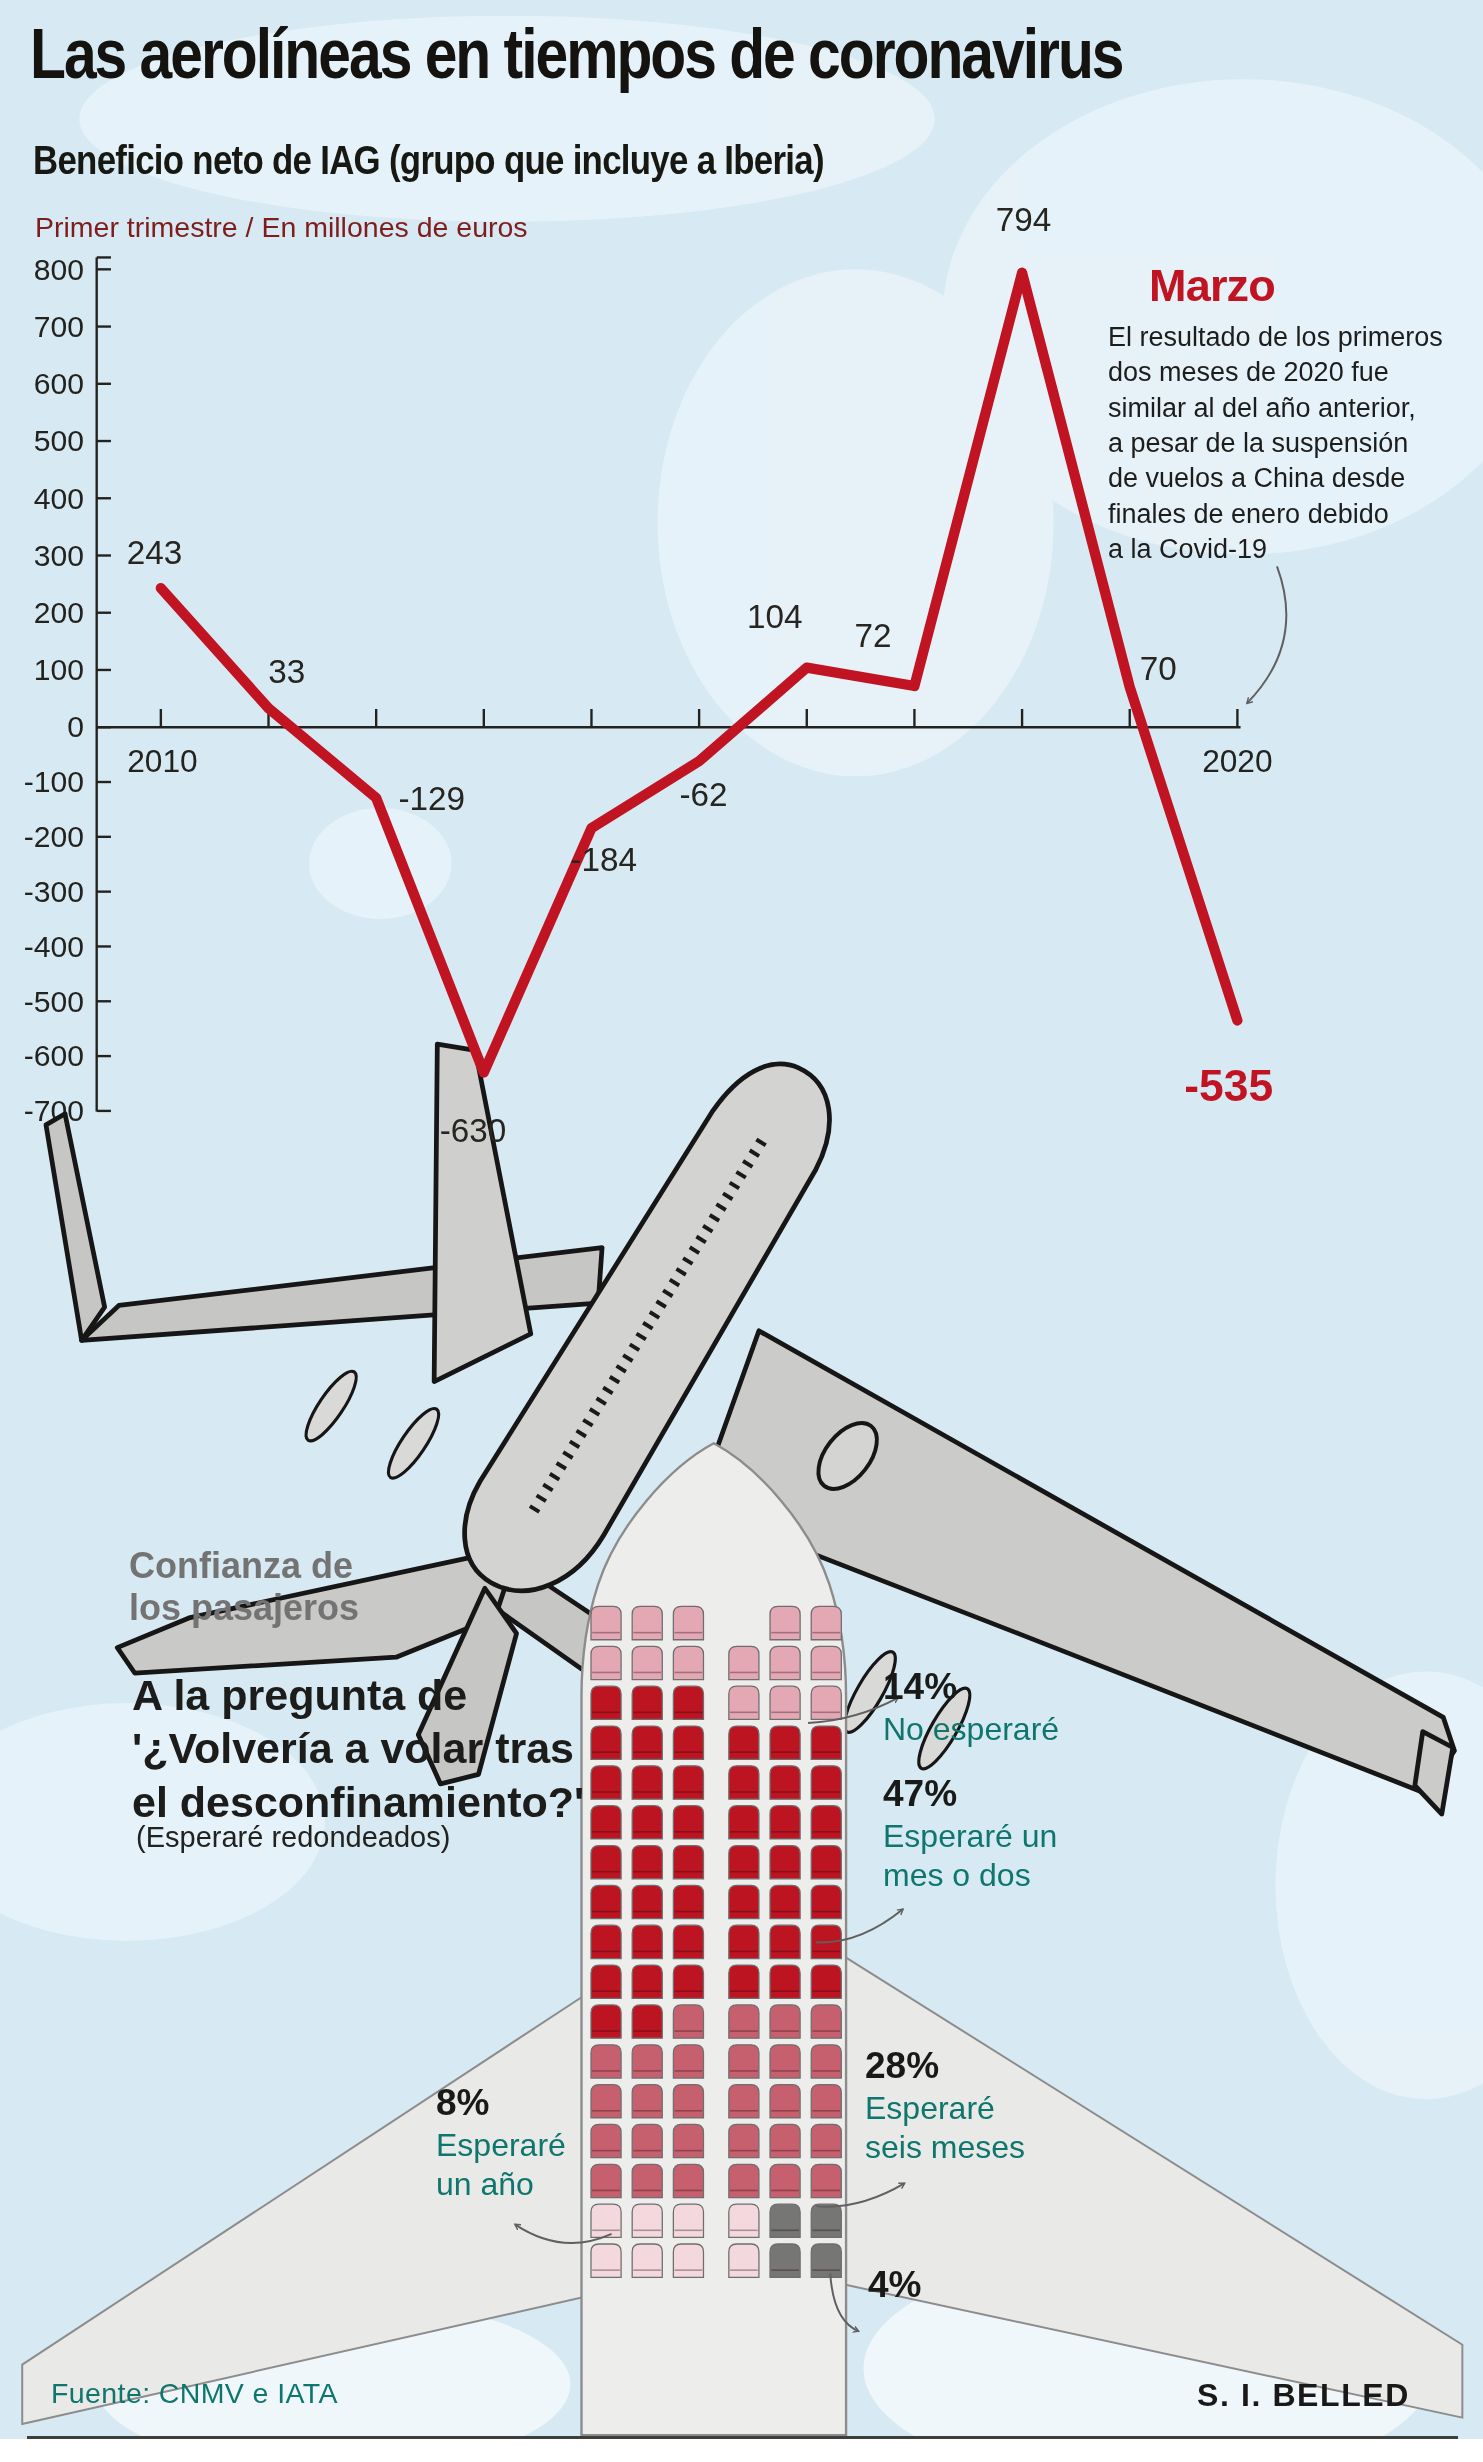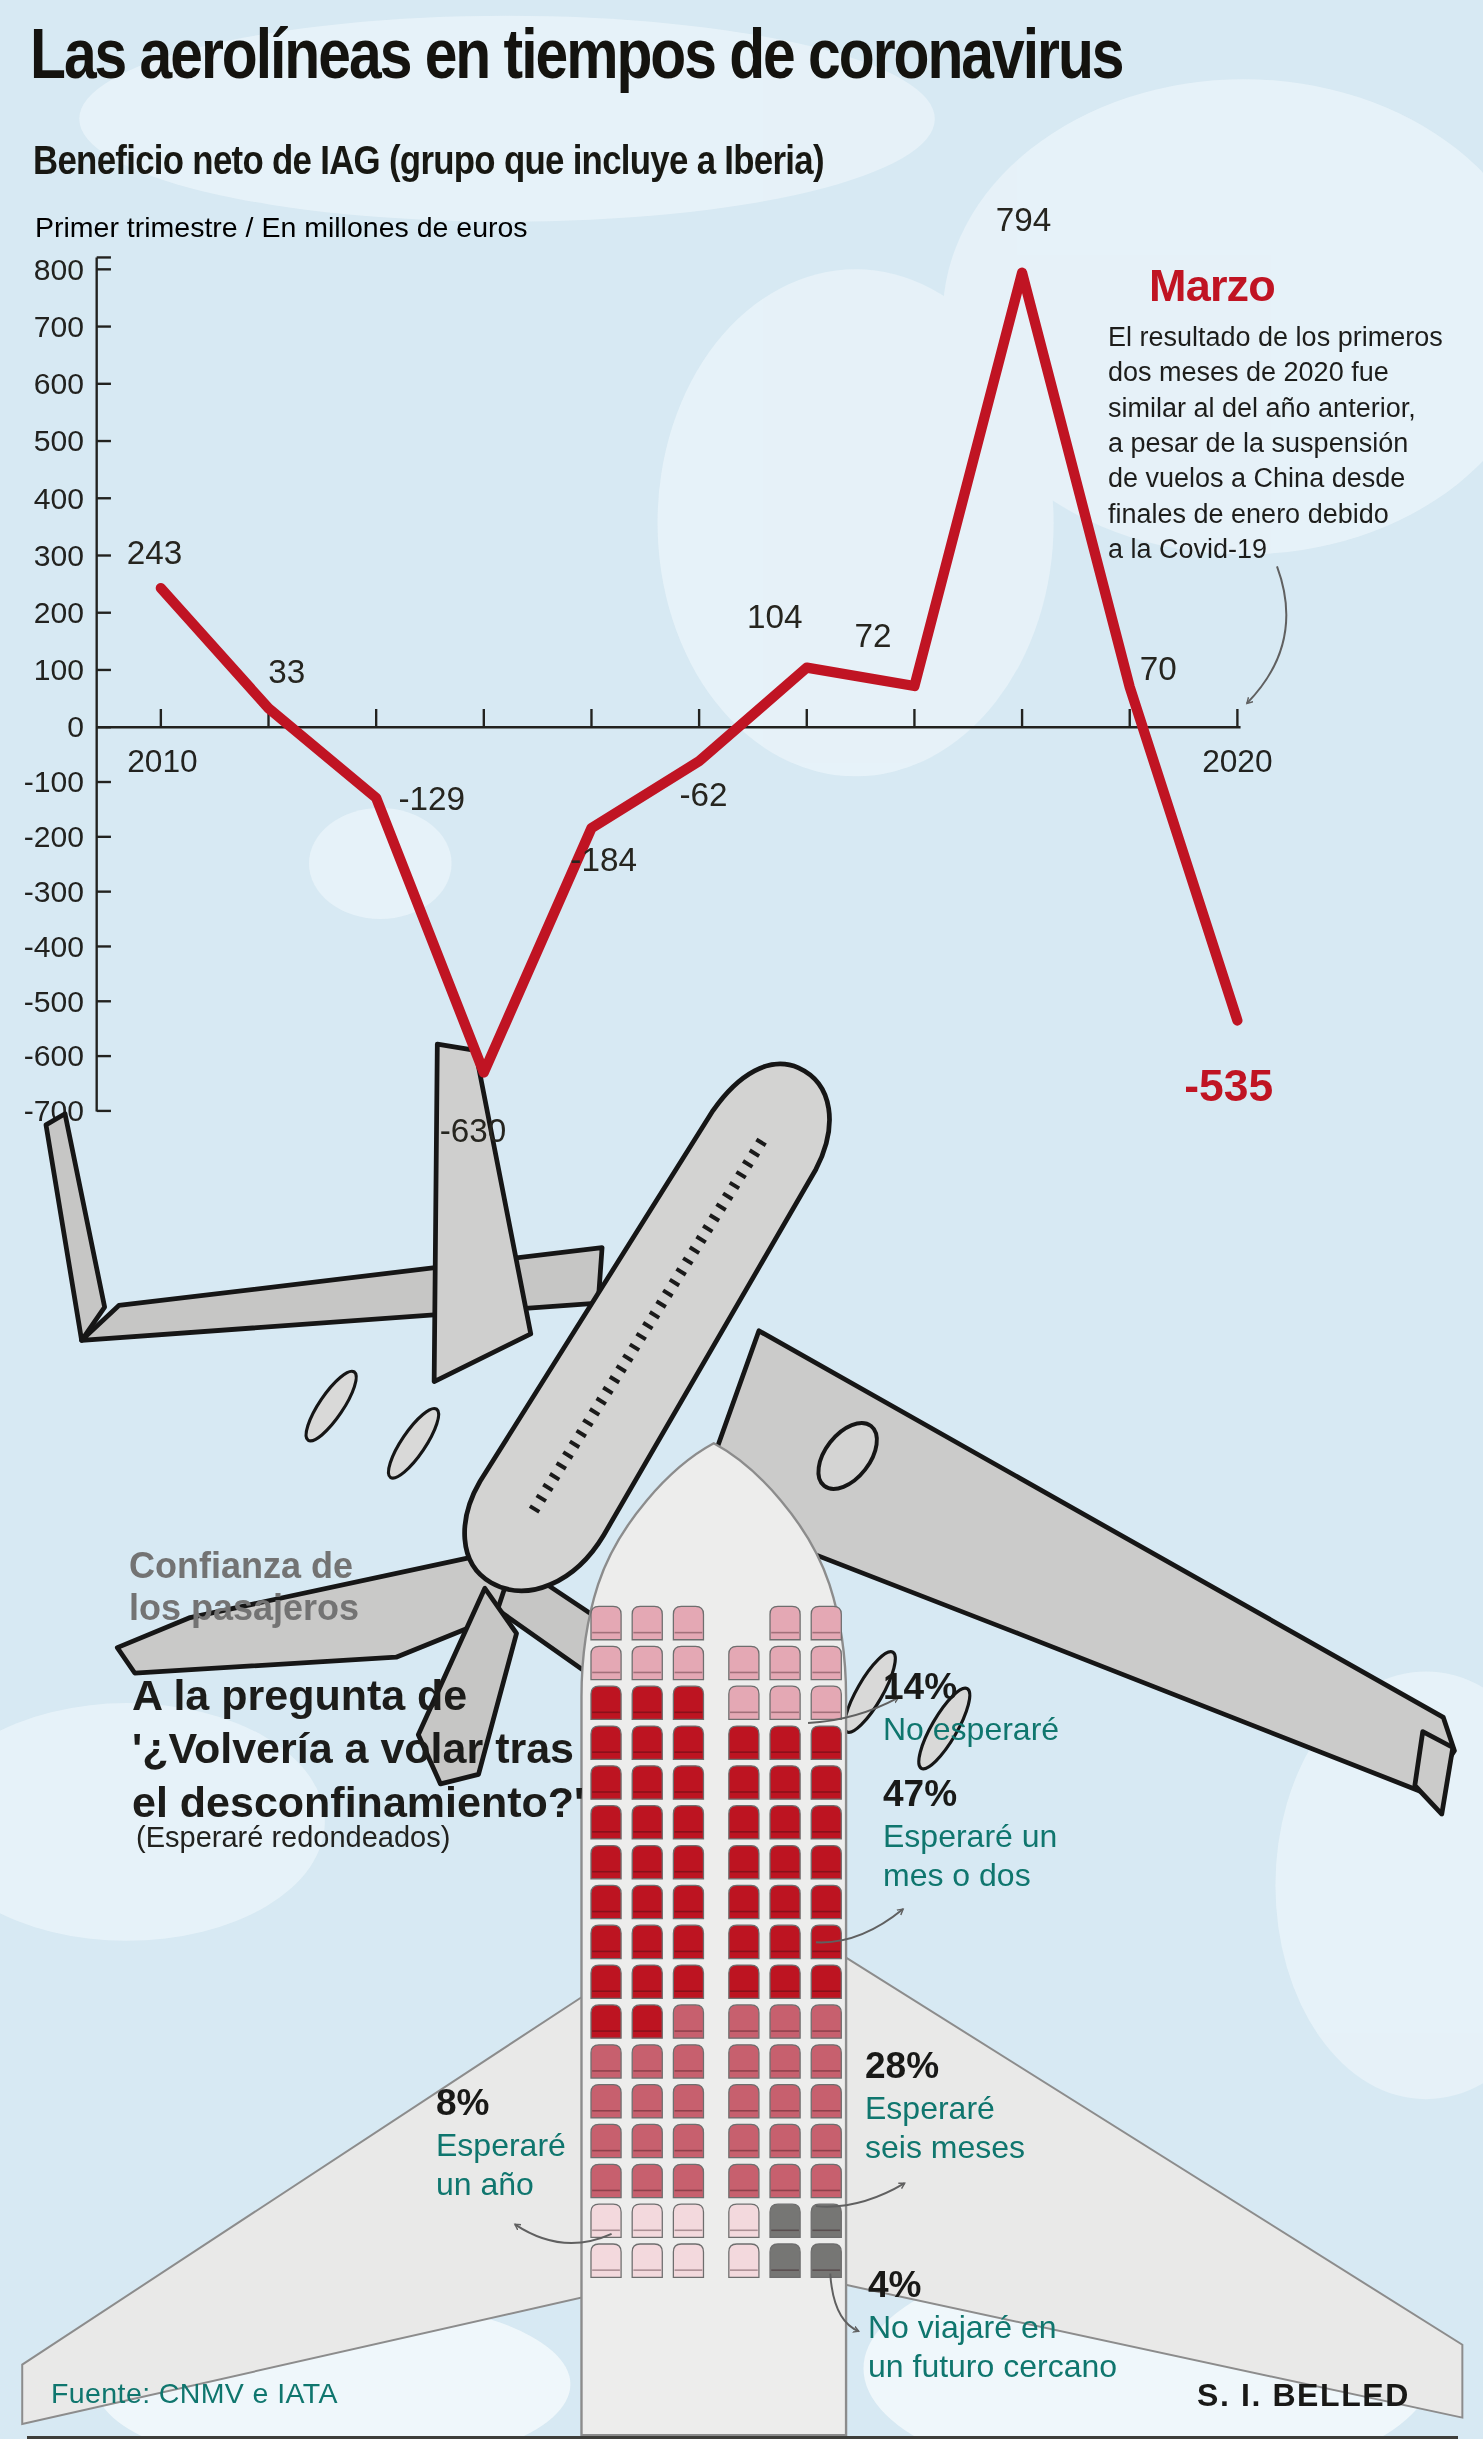--- a/index.html
+++ b/index.html
@@ -9,21 +9,21 @@
     font-family:"Liberation Sans", sans-serif;
     color:#1b1b19;
   }
   .abs{position:absolute;}
   .pre{white-space:pre-line;}
   #scene{position:absolute;left:0;top:0;width:1483px;height:2462px;}
   #title{left:30px;top:14.3px;font-size:70px;font-weight:800;letter-spacing:-2.4px;
          transform:scaleX(.84);transform-origin:0 0;color:#14130f;white-space:nowrap;}
   #subtitle{left:33px;top:138px;font-size:40px;font-weight:700;letter-spacing:-0.8px;
          transform:scaleX(.87);transform-origin:0 0;color:#181813;white-space:nowrap;}
-  #subtitle2{left:35px;top:211px;font-size:28.5px;color:#000000;}
+  #subtitle2{left:35px;top:211px;font-size:28.5px;color:#7f1d1d;}
   #marzo{left:1109px;top:260px;font-size:45px;font-weight:800;color:#c01423;letter-spacing:-0.8px;margin-left:40px;}
   #marzo-body{left:1108px;top:320px;width:380px;font-size:27px;line-height:1.31;color:#1d1d1b;}
   #conf-heading{left:129px;top:1545px;font-size:36px;font-weight:700;line-height:1.16;color:#737373;}
   #conf-question{left:132px;top:1669px;font-size:43px;font-weight:600;line-height:1.24;color:#1c1c1a;}
   #conf-note{left:136px;top:1821px;font-size:29px;color:#22221f;}
   .seg .pct{font-size:37px;font-weight:800;color:#191917;line-height:1.0;}
   .seg .plabel{font-size:32px;line-height:1.22;color:#0f766e;margin-top:4.8px;}
   #seg14{left:883px;top:1668px;}
   #seg47{left:883px;top:1775px;}
   #seg28{left:865px;top:2047px;}
@@ -404,21 +404,19 @@
   <div class="plabel pre">Esperaré
 seis meses</div>
 </div>
 <div id="seg8" class="abs seg">
   <div class="pct">8%</div>
   <div class="plabel pre">Esperaré
 un año</div>
 </div>
 <div id="seg4" class="abs seg">
   <div class="pct">4%</div>
-  <div class="plabel pre">No viajaré en
-un futuro cercano</div>
 </div>
 
 <div id="footer-source" class="abs">Fuente: CNMV e IATA</div>
 <div id="footer-credit" class="abs">S. I. BELLED</div>
 <div id="footer-rule" class="abs"></div>
 <div id="bottom-band" class="abs"></div>
 
 
 </body></html>

